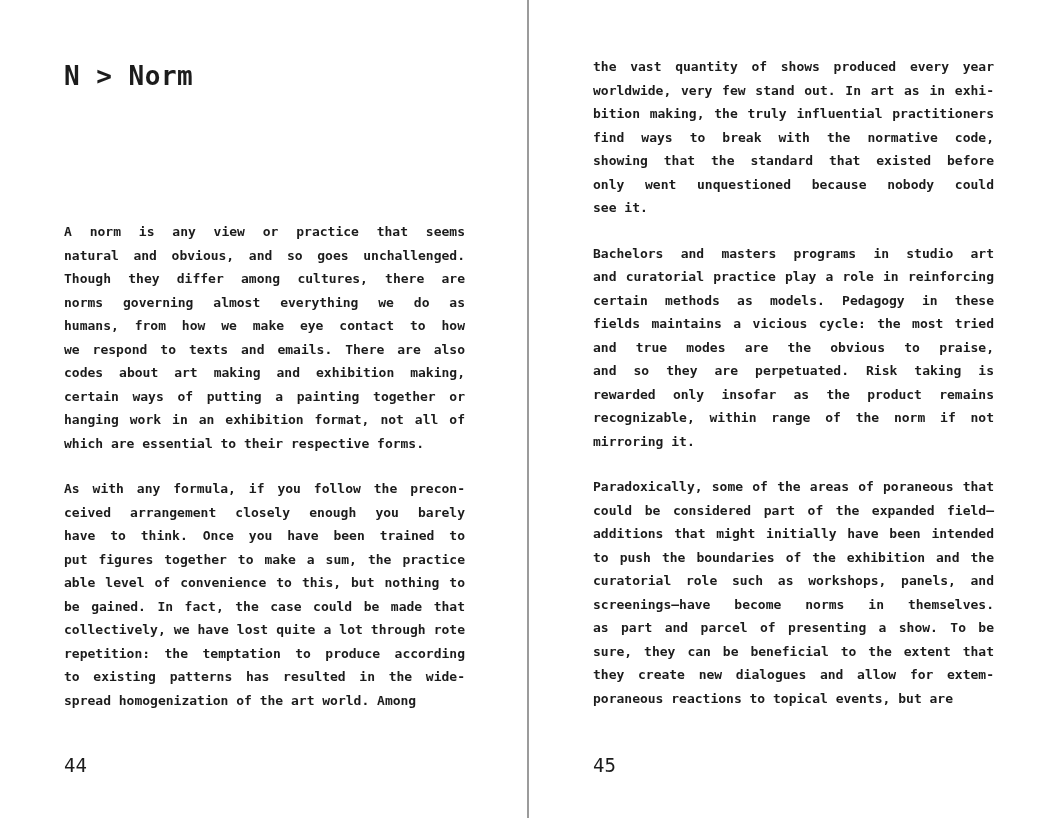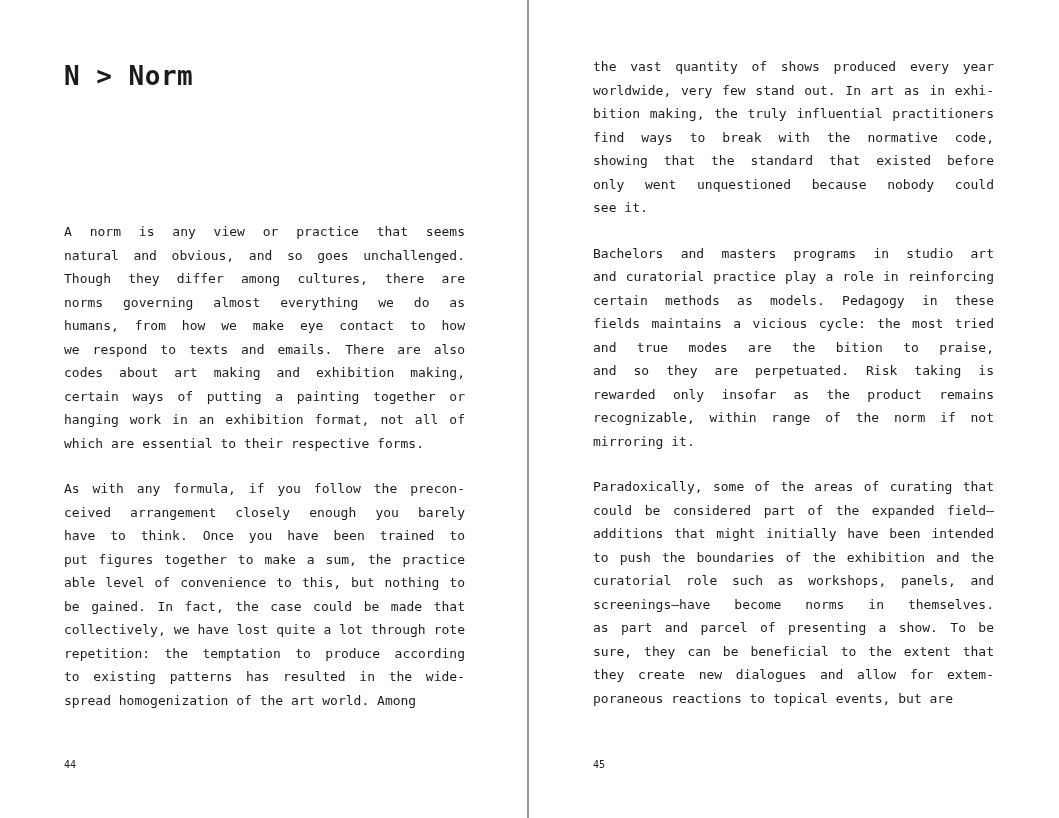--- a/index.html
+++ b/index.html
@@ -32,37 +32,38 @@
     letter-spacing: 0.5px;
     color: #1c1c1c;
     white-space: nowrap;
   }
   .body-block {
     position: absolute;
     width: 401px;
     font-size: 13px;
     line-height: 23.5px;
     color: #1c1c1c;
+    font-weight: bold;
   }
   .body-left  { left: 64px;  top: 220px; }
   .body-right { left: 593px; top: 55px;  }
   .para { margin-bottom: 22px; }
   .para:last-child { margin-bottom: 0; }
   .line {
     text-align: justify;
     text-align-last: justify;
     white-space: normal;
     height: 23.5px;
     overflow: visible;
   }
   .line.last { text-align-last: left; }
   .page-number {
     position: absolute;
     top: 755px;
-    font-size: 10px;
+    font-size: 19px;
     line-height: 20px;
     color: #1c1c1c;
   }
   .page-number-left  { left: 64px; }
   .page-number-right { left: 593px; width: 401px; text-align: left; }
 </style>
 </head>
 <body>
 
 <div class="spread">
@@ -111,28 +112,28 @@
           <div class="line">find ways to break with the normative code,</div>
           <div class="line">showing that the standard that existed before</div>
           <div class="line">only went unquestioned because nobody could</div>
           <div class="line last">see it.</div>
         </div>
         <div class="para">
           <div class="line">Bachelors and masters programs in studio art</div>
           <div class="line">and curatorial practice play a role in reinforcing</div>
           <div class="line">certain methods as models. Pedagogy in these</div>
           <div class="line">fields maintains a vicious cycle: the most tried</div>
-          <div class="line">and true modes are the bition to praise,</div>
+          <div class="line">and true modes are the obvious to praise,</div>
           <div class="line">and so they are perpetuated. Risk taking is</div>
           <div class="line">rewarded only insofar as the product remains</div>
           <div class="line">recognizable, within range of the norm if not</div>
           <div class="line last">mirroring it.</div>
         </div>
         <div class="para">
-          <div class="line">Paradoxically, some of the areas of curating that</div>
+          <div class="line">Paradoxically, some of the areas of poraneous that</div>
           <div class="line">could be considered part of the expanded field—</div>
           <div class="line">additions that might initially have been intended</div>
           <div class="line">to push the boundaries of the exhibition and the</div>
           <div class="line">curatorial role such as workshops, panels, and</div>
           <div class="line">screenings—have become norms in themselves.</div>
           <div class="line">as part and parcel of presenting a show. To be</div>
           <div class="line">sure, they can be beneficial to the extent that</div>
           <div class="line">they create new dialogues and allow for extem-</div>
           <div class="line last">poraneous reactions to topical events, but are</div>
         </div>

